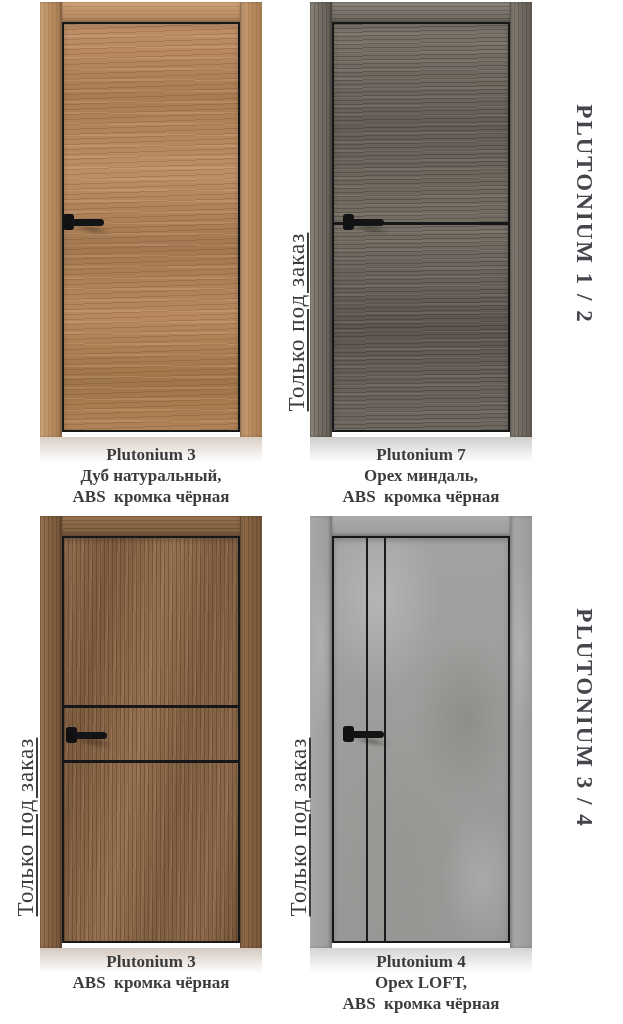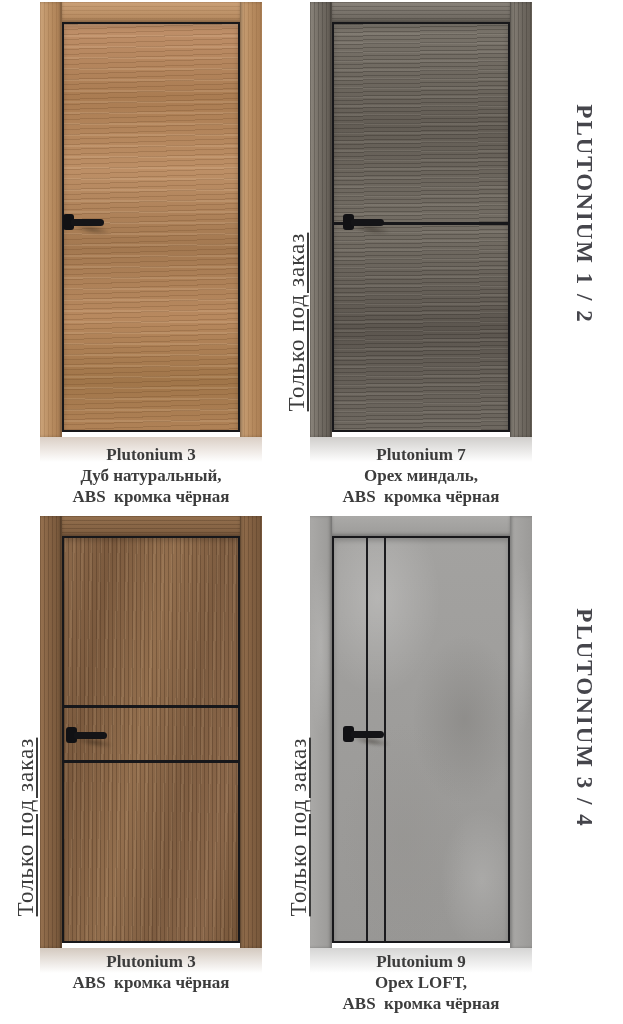--- a/index.html
+++ b/index.html
@@ -173,21 +173,21 @@
   <div class="caption" id="cap2">
     <span>Plutonium 7</span>
     <span>Орех миндаль,</span>
     <span>ABS  кромка чёрная</span>
   </div>
   <div class="caption" id="cap3">
     <span>Plutonium 3</span>
     <span>ABS  кромка чёрная</span>
   </div>
   <div class="caption" id="cap4">
-    <span>Plutonium 9</span>
+    <span>Plutonium 4</span>
     <span>Орех LOFT,</span>
     <span>ABS  кромка чёрная</span>
   </div>
 
   <div class="order-note" id="note2">Только под заказ</div>
   <div class="order-note" id="note3">Только под заказ</div>
   <div class="order-note" id="note4">Только под заказ</div>
 
   <div class="series-label" id="series12">PLUTONIUM 1 / 2</div>
   <div class="series-label" id="series34">PLUTONIUM 3 / 4</div>

